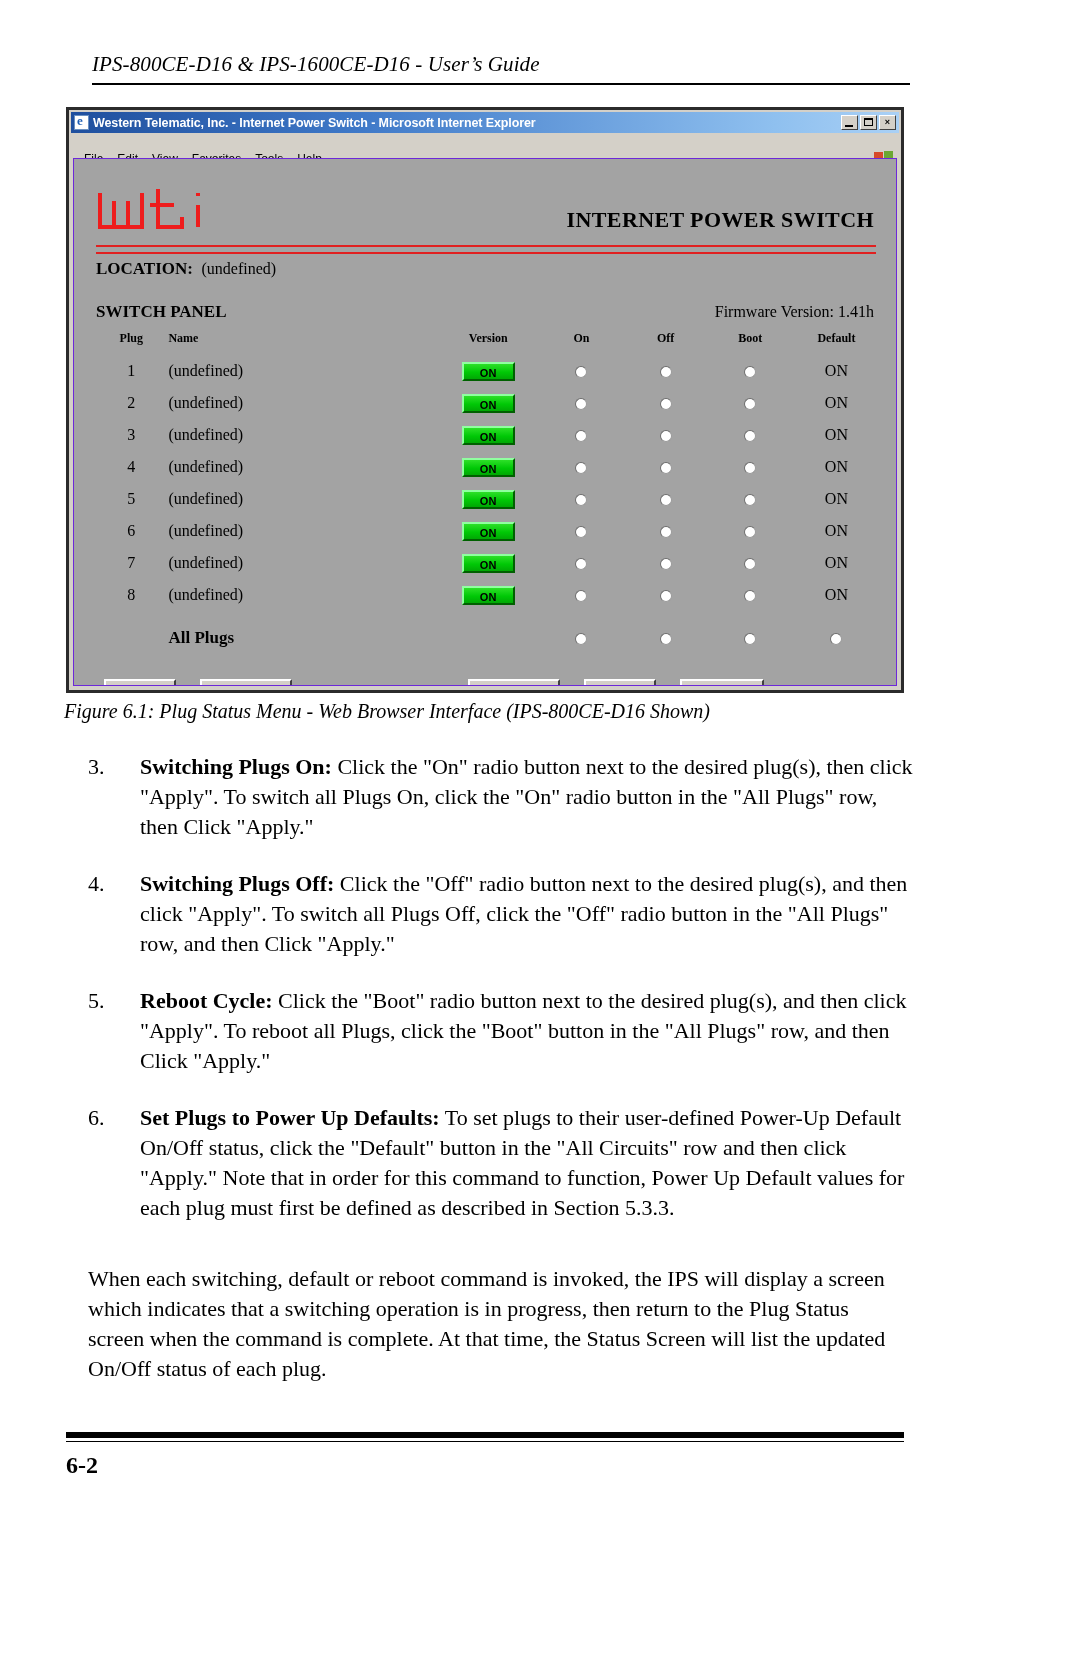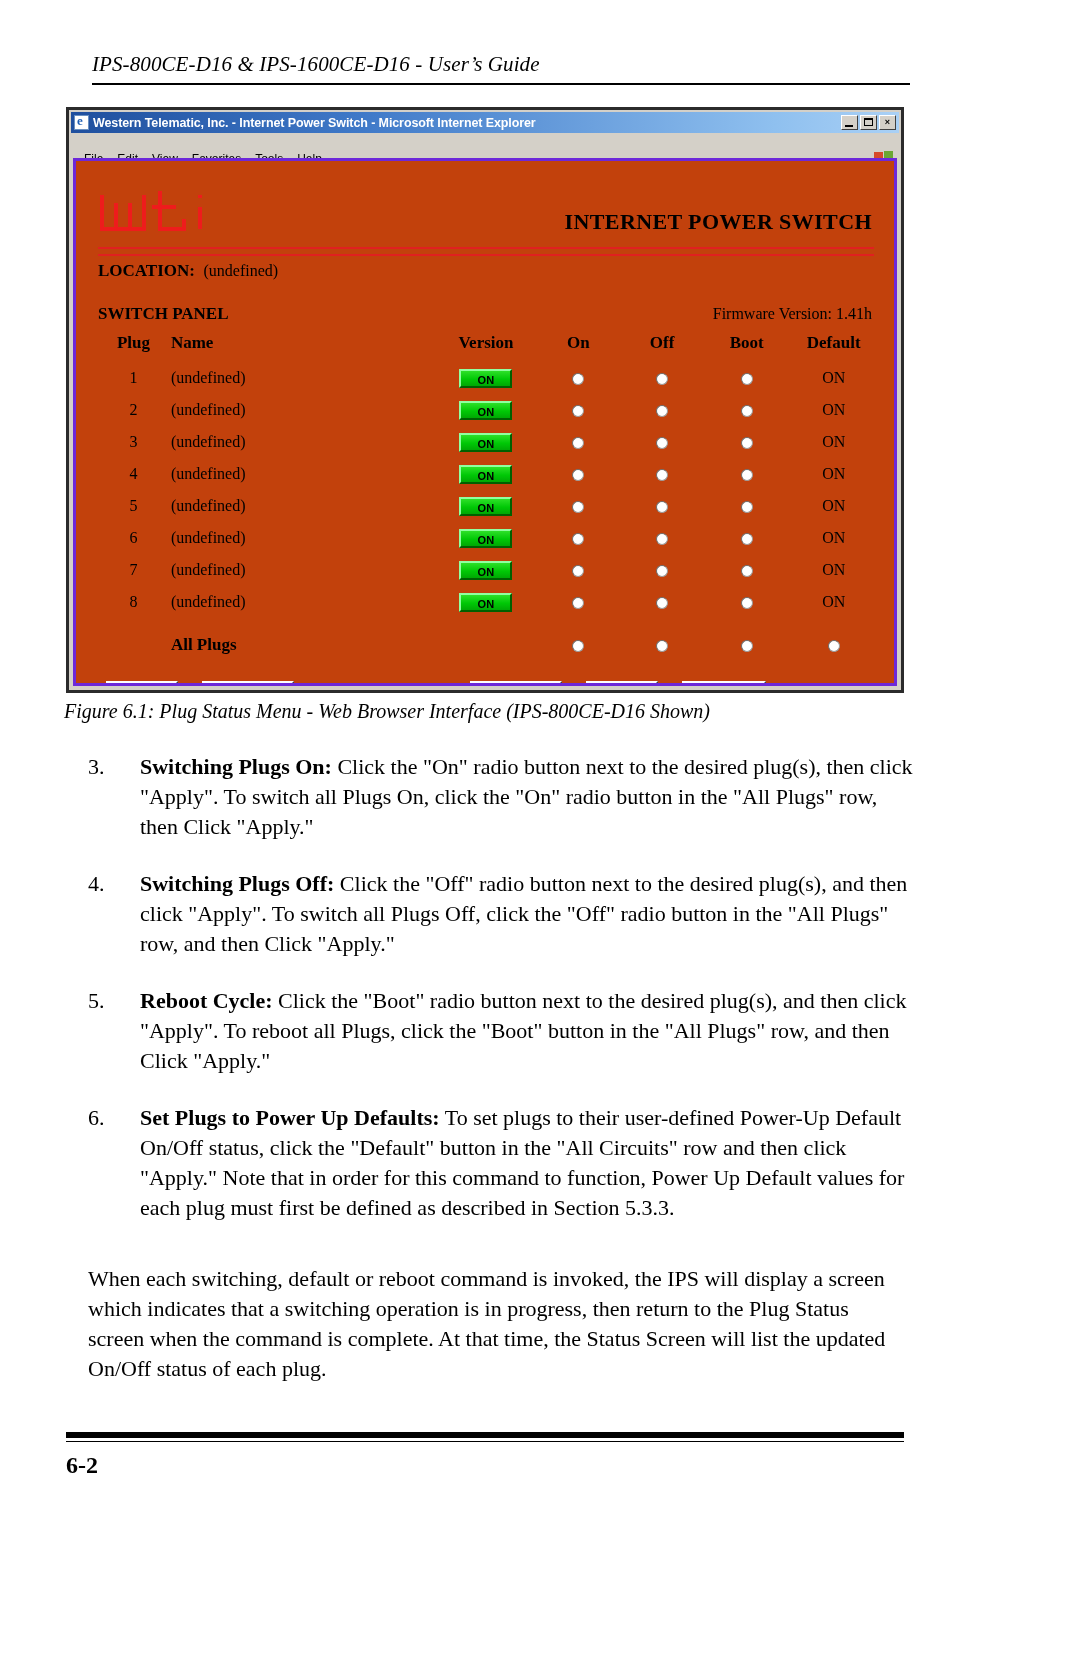--- a/index.html
+++ b/index.html
@@ -154,22 +154,22 @@
   }
   .menu-flag .q1 { left: 1px; top: 2px; background: #d64a2a; }
   .menu-flag .q2 { left: 11px; top: 1px; background: #6aa832; }
   .menu-flag .q3 { left: 1px; top: 10px; background: #2f7fd0; }
   .menu-flag .q4 { left: 11px; top: 9px; background: #e8b820; }
 
   .page-area {
     position: absolute;
     left: 4px; right: 4px;
     top: 48px; bottom: 4px;
-    background: #c2410c;
-    border: 3px solid #6d28d9;
+    background: #a3a3a3;
+    border: 1px solid #6d28d9;
     box-sizing: border-box;
     overflow: hidden;
     font-family: "Liberation Serif", "DejaVu Serif", serif;
   }
 
   
   .wti-logo {
     position: absolute;
     left: 22px; top: 28px;
     width: 130px; height: 52px;
@@ -223,21 +223,21 @@
     left: 22px; right: 16px;
     top: 172px;
   }
   .grid table {
     width: 100%;
     border-collapse: collapse;
     font-size: 16px;
   }
   .grid th {
     font-weight: bold;
-    font-size: 17px;
+    font-size: 12px;
     padding: 0 0 9px 0;
     text-align: center;
     white-space: nowrap;
     font-family: Liberation Serif, serif;
   }
   .grid td {
     padding: 5px 0;
     text-align: center;
     white-space: nowrap;
     height: 22px;

